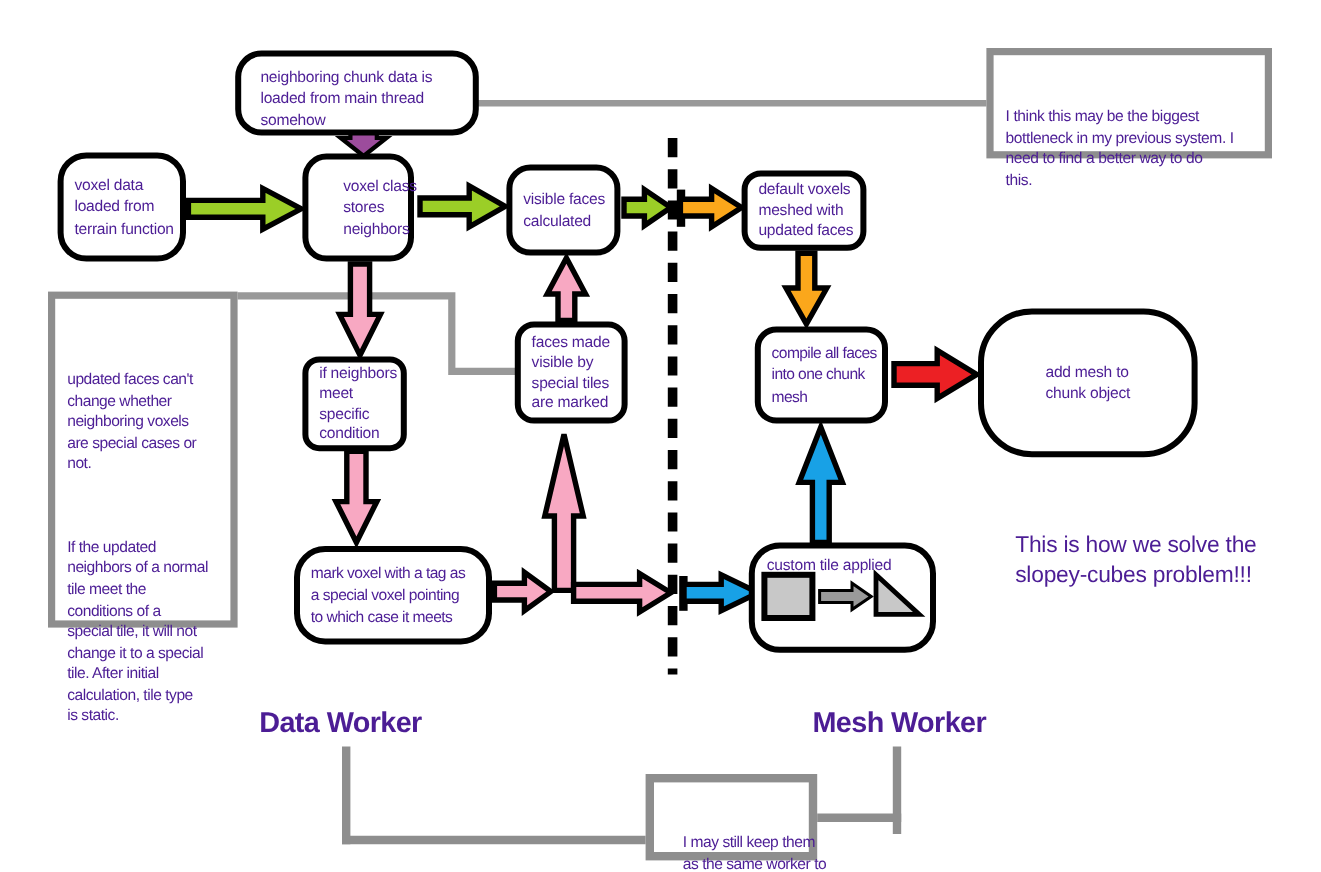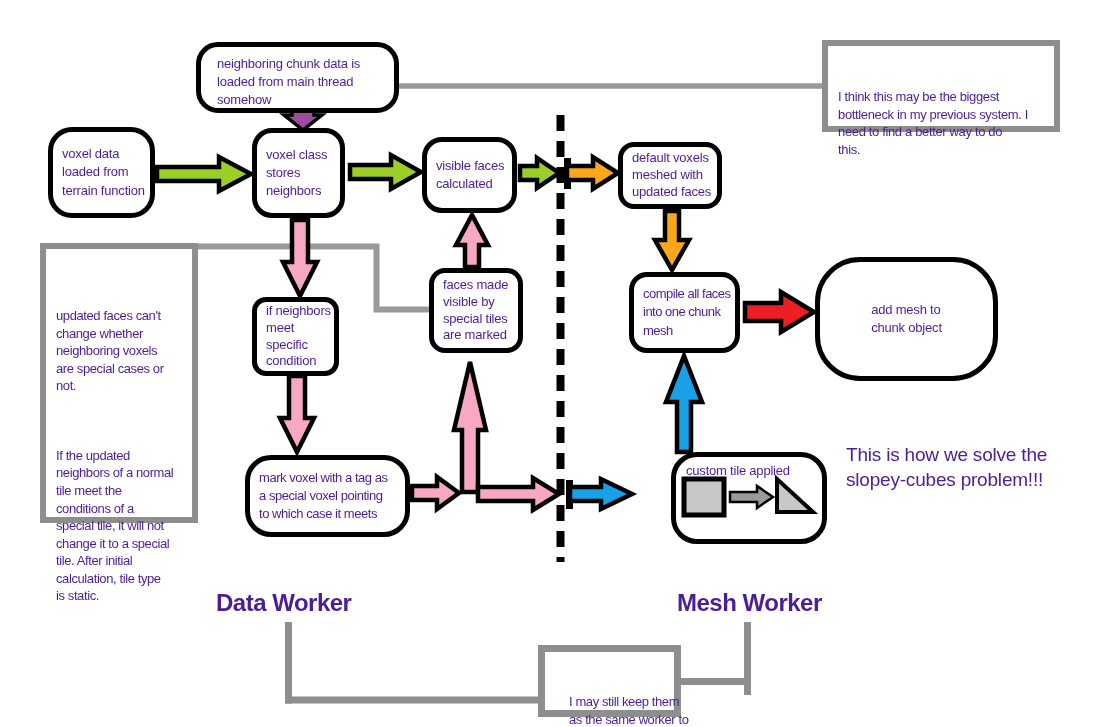--- a/index.html
+++ b/index.html
@@ -66,21 +66,21 @@
 loaded from main thread
 somehow</div>
   </div>
 
   <div class="node" style="left:48px;top:127px;width:107px;height:91px;border-radius:24px;">
     <div class="txt">voxel data
 loaded from
 terrain function</div>
   </div>
 
-  <div class="node" style="left:252px;top:128px;width:93px;height:90px;border-radius:20px;">
+  <div class="node" style="left:252px;top:128px;width:93px;height:90px;border-radius:20px;padding-left:20px;">
     <div class="txt">voxel class
 stores
 neighbors</div>
   </div>
 
   <div class="node" style="left:422px;top:137px;width:95px;height:76px;border-radius:20px;">
     <div class="txt">visible faces
 calculated</div>
   </div>
 
@@ -114,21 +114,21 @@
     <div>add mesh to
 chunk object</div>
   </div>
 
   <div class="node" style="left:245px;top:455px;width:165px;height:82px;border-radius:26px;">
     <div class="txt" style="letter-spacing:-0.45px;">mark voxel with a tag as
 a special voxel pointing
 to which case it meets</div>
   </div>
 
-  <div class="node" style="left:624px;top:452px;width:156px;height:92px;border-radius:26px;align-items:flex-start;margin-left:47px;">
+  <div class="node" style="left:624px;top:452px;width:156px;height:92px;border-radius:26px;align-items:flex-start;">
     <div style="position:absolute;left:10px;top:5px;">custom tile applied</div>
     <svg width="146" height="82" viewBox="0 0 146 82" style="position:absolute;left:0;top:0;">
       <rect x="8" y="22" width="40" height="36" stroke-width="5" fill="#C8C8C8" stroke="#000000"></rect>
       <polygon points="54,35 81,35 81,29 97,40 81,51 81,45 54,45" stroke-width="2.5" fill="#9A9A9A" stroke="#000000"></polygon>
       <polygon points="101,22 101,55 137,55" stroke-width="4" fill="#C8C8C8" stroke="#000000"></polygon>
     </svg>
   </div>
 
   <div class="note" style="left:822px;top:40px;width:238px;height:92px;padding:7px 0 0 10px;letter-spacing:-0.35px;">
     <div>I think this may be the biggest

